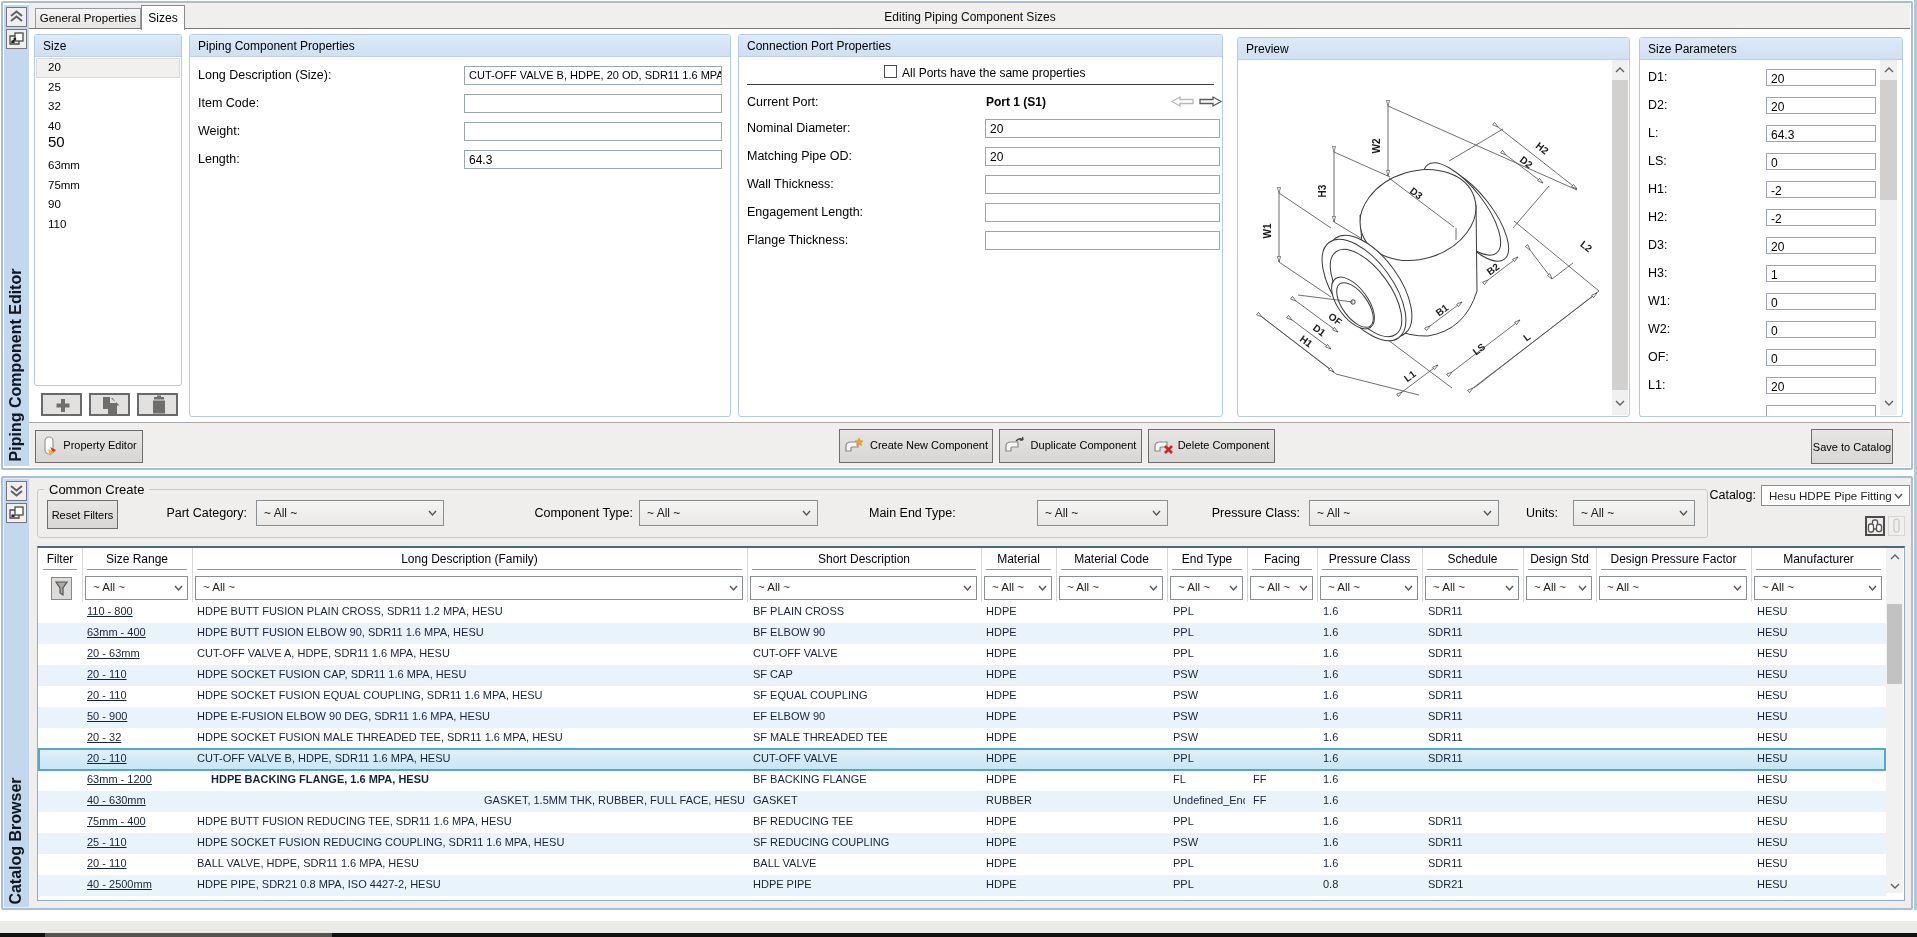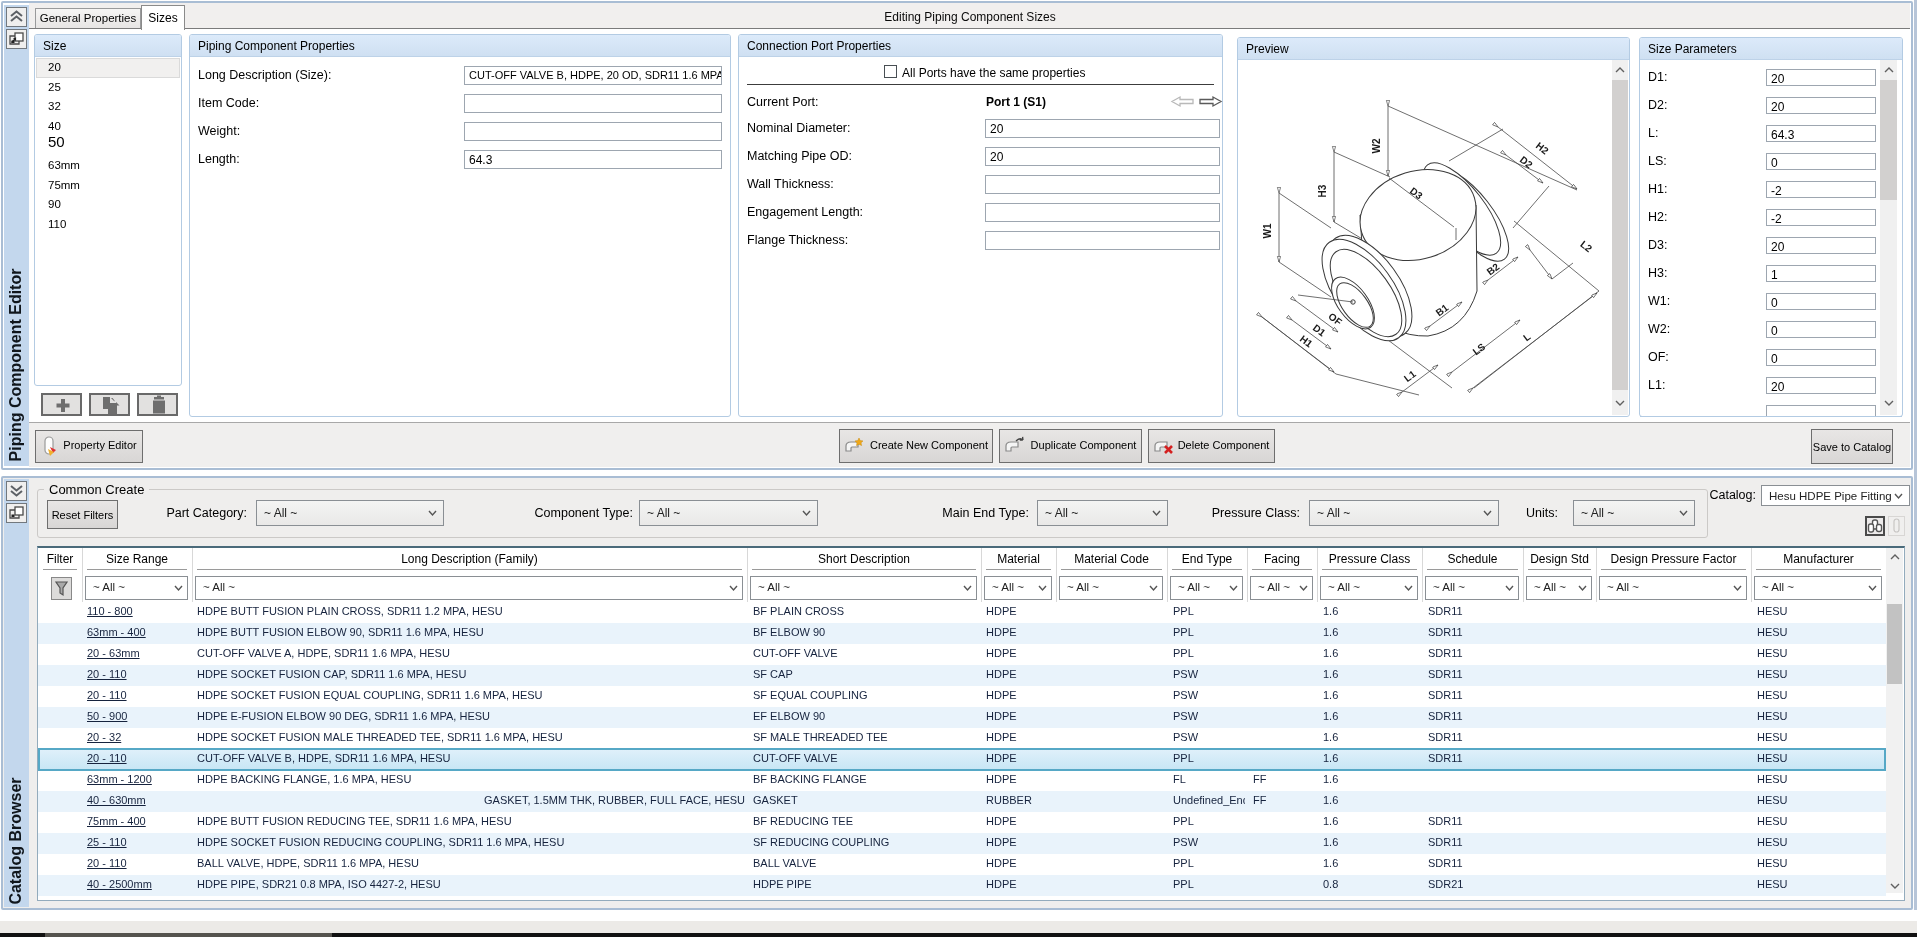--- a/index.html
+++ b/index.html
@@ -249,21 +249,21 @@
 <div class="lbl" style="left:87px;top:506px;width:160px;text-align:right">Part Category:</div>
 <div class="dd" style="left:256px;top:500px;width:188px;height:26px">~ All ~</div>
 <svg class="abs" style="left:428px;top:510px" width="9" height="7">
     <path d="M1,1 L4.5,5 L8,1" fill="none" stroke="#555" stroke-width="1.4"></path>
   </svg>
 <div class="lbl" style="left:473px;top:506px;width:160px;text-align:right">Component Type:</div>
 <div class="dd" style="left:639px;top:500px;width:179px;height:26px">~ All ~</div>
 <svg class="abs" style="left:802px;top:510px" width="9" height="7">
     <path d="M1,1 L4.5,5 L8,1" fill="none" stroke="#555" stroke-width="1.4"></path>
   </svg>
-<div class="lbl" style="left:869px;top:506px;width:160px;text-align:right">Main End Type:</div>
+<div class="lbl" style="left:869px;top:506px;width:160px;text-align:left">Main End Type:</div>
 <div class="dd" style="left:1037px;top:500px;width:131px;height:26px">~ All ~</div>
 <svg class="abs" style="left:1152px;top:510px" width="9" height="7">
     <path d="M1,1 L4.5,5 L8,1" fill="none" stroke="#555" stroke-width="1.4"></path>
   </svg>
 <div class="lbl" style="left:1140px;top:506px;width:160px;text-align:right">Pressure Class:</div>
 <div class="dd" style="left:1309px;top:500px;width:190px;height:26px">~ All ~</div>
 <svg class="abs" style="left:1483px;top:510px" width="9" height="7">
     <path d="M1,1 L4.5,5 L8,1" fill="none" stroke="#555" stroke-width="1.4"></path>
   </svg>
 <div class="lbl" style="left:1398px;top:506px;width:160px;text-align:right">Units:</div>
@@ -436,21 +436,21 @@
 <div class="abs" style="left:38px;top:748px;width:1848px;height:23px;background:linear-gradient(#dff0fa,#c8e6f5);border:2px solid #56a8c6"></div>
 <div class="cell" style="left:87px;top:752px;text-decoration:underline;width:103px;">20 - 110</div>
 <div class="cell" style="left:197px;top:752px;width:548px;">CUT-OFF VALVE B, HDPE, SDR11 1.6 MPA, HESU</div>
 <div class="cell" style="left:753px;top:752px;width:226px;">CUT-OFF VALVE</div>
 <div class="cell" style="left:986px;top:752px;width:68px;">HDPE</div>
 <div class="cell" style="left:1173px;top:752px;width:72px;">PPL</div>
 <div class="cell" style="left:1323px;top:752px;width:97px;">1.6</div>
 <div class="cell" style="left:1428px;top:752px;width:93px;">SDR11</div>
 <div class="cell" style="left:1757px;top:752px;">HESU</div>
 <div class="cell" style="left:87px;top:773px;text-decoration:underline;width:103px;">63mm - 1200</div>
-<div class="cell" style="left:197px;top:773px;width:548px;">HDPE BACKING FLANGE, 1.6 MPA, HESU</div>
+<div class="cell" style="left:211px;top:773px;width:548px;font-weight:bold;">HDPE BACKING FLANGE, 1.6 MPA, HESU</div>
 <div class="cell" style="left:753px;top:773px;width:226px;">BF BACKING FLANGE</div>
 <div class="cell" style="left:986px;top:773px;width:68px;">HDPE</div>
 <div class="cell" style="left:1173px;top:773px;width:72px;">FL</div>
 <div class="cell" style="left:1253px;top:773px;width:62px;">FF</div>
 <div class="cell" style="left:1323px;top:773px;width:97px;">1.6</div>
 <div class="cell" style="left:1757px;top:773px;">HESU</div>
 <div class="abs" style="left:38px;top:791px;width:1848px;height:21px;background:#e9f3fb"></div>
 <div class="cell" style="left:87px;top:794px;text-decoration:underline;width:103px;">40 - 630mm</div>
 <div class="cell" style="left:197px;top:794px;width:548px;text-align:right;">GASKET, 1.5MM THK, RUBBER, FULL FACE, HESU</div>
 <div class="cell" style="left:753px;top:794px;width:226px;">GASKET</div>

